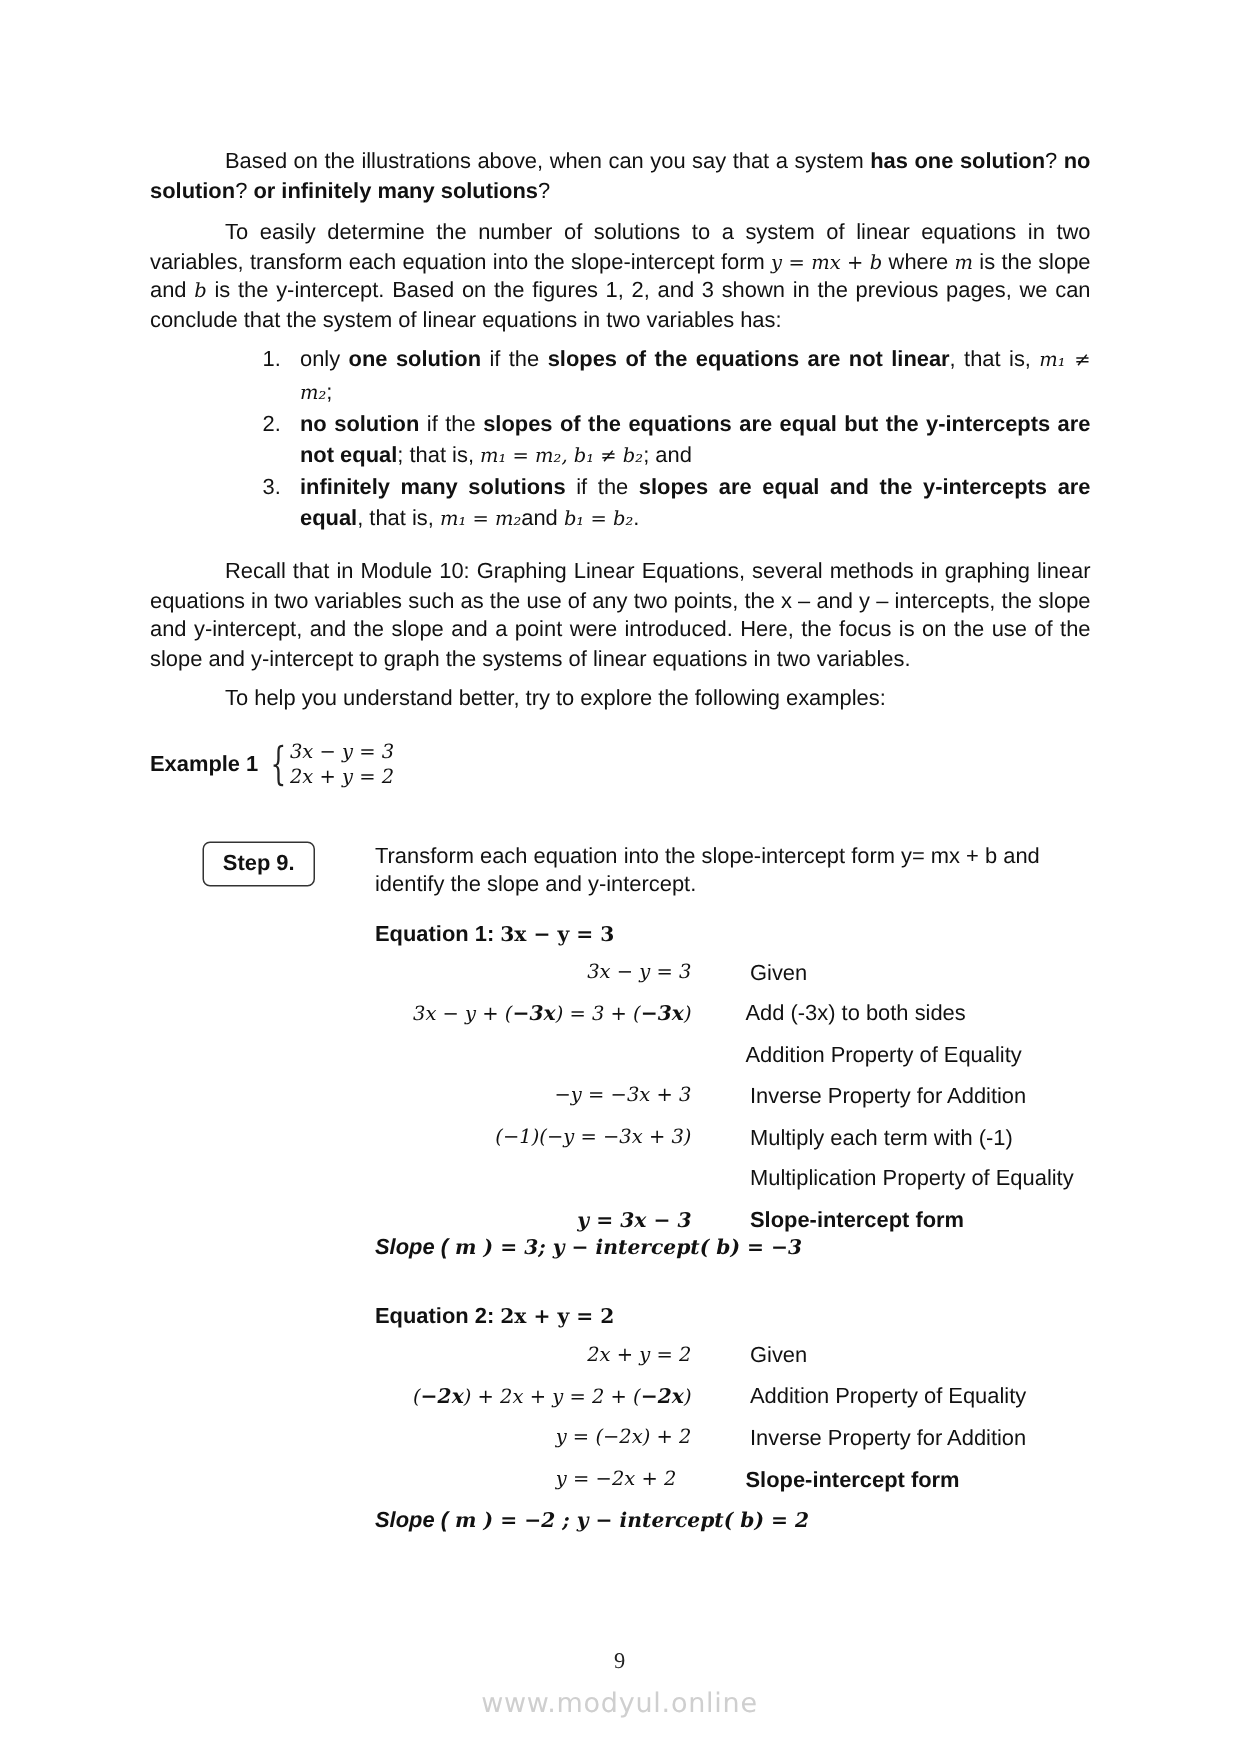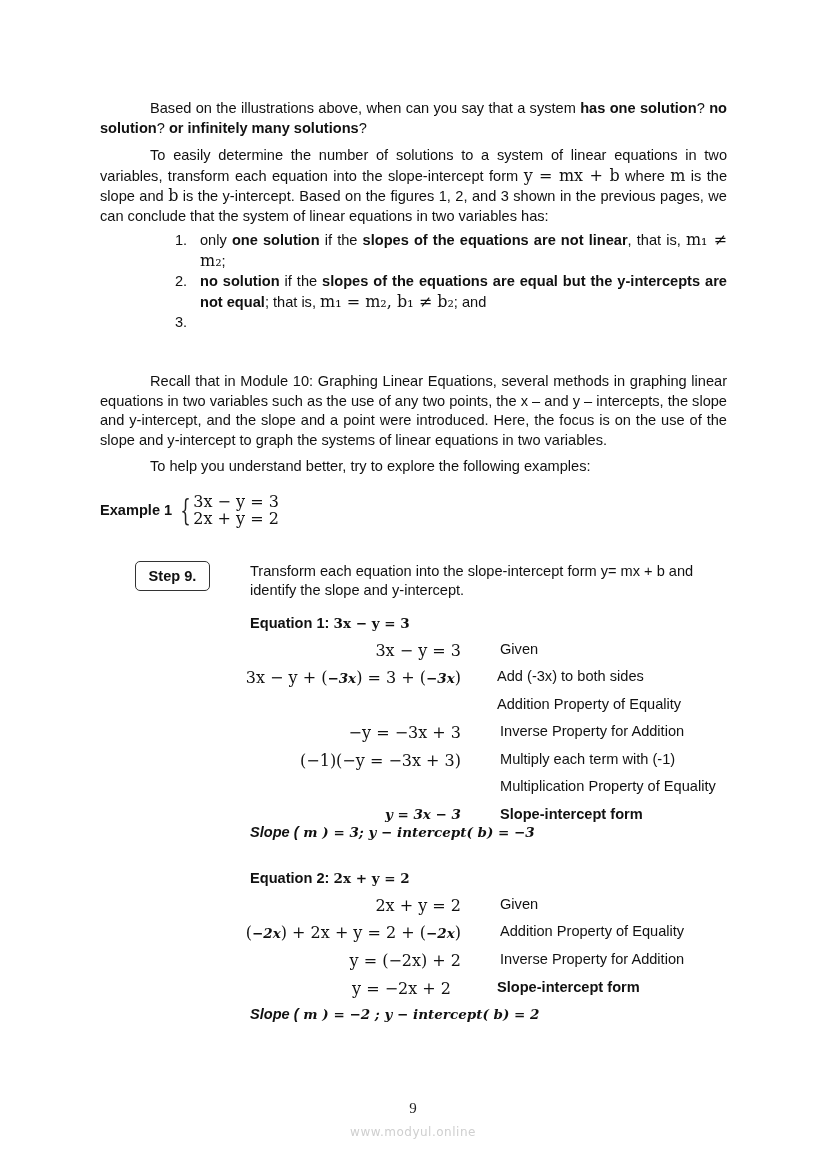--- a/index.html
+++ b/index.html
@@ -3,21 +3,21 @@
   <meta charset="utf-8">
   <style>
     html, body { margin: 0; padding: 0; background: #ffffff; }
     body {
       width: 826px; height: 1169px; position: relative; overflow: hidden;
       font-family: "Liberation Sans", sans-serif; font-size: 14.6px; color: #111;
     }
     .p { position: absolute; left: 100px; width: 627px; line-height: 19.5px; text-align: justify; margin: 0; }
     .indent { text-indent: 50px; }
     b, .b { font-weight: bold; }
-    .m { font-family: "DejaVu Serif", "Liberation Serif", serif; font-size: 16px; }
+    .m { font-family: "DejaVu Serif", "Liberation Serif", serif; font-style: italic; font-size: 13px; }
     .mr { font-family: "DejaVu Serif", "Liberation Serif", serif; font-size: 13.5px; }
     .mb { font-family: "DejaVu Serif", "Liberation Serif", serif; font-style: italic; font-weight: bold; font-size: 13.5px; }
     .mbr { font-family: "DejaVu Serif", "Liberation Serif", serif; font-weight: bold; font-size: 13.5px; }
     .list { position: absolute; left: 175px; width: 552px; margin: 0; padding: 0; list-style: none; }
     .list li { position: relative; padding-left: 25px; line-height: 20.5px; text-align: justify; }
     .list .num { position: absolute; left: 0; top: 0; }
     .example { position: absolute; left: 100px; top: 490px; height: 40px; display: flex; align-items: center; }
     .sys { display: inline-flex; align-items: center; margin-left: 4px; }
     .brace { font-family: "DejaVu Serif", serif; font-size: 30px; line-height: 1; transform: scaleX(0.55); margin-right: -2px; color: #222; }
     .sys-lines { display: flex; flex-direction: column; line-height: 17px; }
@@ -28,33 +28,33 @@
     }
     .step-text { position: absolute; left: 250px; top: 562px; width: 477px; line-height: 19px; margin: 0; }
     .eq-head { position: absolute; left: 250px; font-weight: bold; }
     .row { position: absolute; left: 250px; width: 480px; height: 22px; }
     .row .lhs { position: absolute; right: 269px; top: 0; white-space: nowrap; }
     .row .rhs { position: absolute; left: 250px; top: 0; white-space: nowrap; }
     .row .rhs.shift { left: 247px; }
     .slope-line { position: absolute; left: 250px; white-space: nowrap; }
     .slope-line .lab { font-weight: bold; font-style: italic; }
     .page-num { position: absolute; left: 0; width: 826px; top: 1100px; text-align: center; font-family: "Liberation Serif", serif; font-size: 15px; color: #222; }
-    .watermark { position: absolute; left: 0; width: 826px; top: 1125px; text-align: center; font-family: "DejaVu Sans", sans-serif; font-size: 12px; color: #cfcfcf; letter-spacing: 0.5px; }
+    .watermark { position: absolute; left: 0; width: 826px; top: 1125px; text-align: center; font-family: "DejaVu Sans", sans-serif; font-size: 18px; color: #cfcfcf; letter-spacing: 0.5px; }
   </style>
 </head>
 <body>
 
 <p class="p indent" style="top:99px;"><span>Based on the illustrations above, when can you say that a system </span><b>has one solution</b><span>? </span><b>no solution</b><span>? </span><b>or infinitely many solutions</b><span>?</span></p>
 
 <p class="p indent" style="top:146px;"><span>To easily determine the number of solutions to a system of linear equations in two variables,  transform each equation into the slope-intercept form </span><span class="m">y =  mx  +  b</span><span>  where </span><span class="m">m</span><span> is the slope and </span><span class="m">b</span><span> is the y-intercept.  Based on the figures 1, 2, and 3 shown in the previous pages, we can conclude that the system of linear equations in two variables has:</span></p>
 
 <ul class="list" style="top:230px;">
   <li><span class="num">1.</span><span class="content"><span>only </span><span class="b">one solution</span><span> if the </span><span class="b">slopes of the equations are not linear</span><span>, that is, </span><span class="m">m₁ ≠ m₂</span><span>;</span></span></li>
   <li><span class="num">2.</span><span class="content"><span class="b">no solution</span><span> if the </span><span class="b">slopes of the equations are equal but the y-intercepts are not equal</span><span>; that is, </span><span class="m">m₁ = m₂, b₁ ≠ b₂</span><span>;  and</span></span></li>
-  <li><span class="num">3.</span></li>
+  <li><span class="num">3.</span><span class="content"><span class="b">infinitely many solutions</span><span> if the </span><span class="b">slopes are equal and the y-intercepts are equal</span><span>, that is, </span><span class="m">m₁ = m₂</span><span>and </span><span class="m">b₁ = b₂</span><span>.</span></span></li>
 </ul>
 
 <p class="p indent" style="top:372px;">Recall that in Module 10: Graphing Linear Equations, several methods in graphing linear equations in two variables such as the use of any two points, the   x – and y – intercepts, the slope and y-intercept, and the slope and a point were introduced. Here, the focus is on the use of the slope and y-intercept to graph the systems of linear equations in two variables.</p>
 
 <p class="p indent" style="top:457px;">To help you understand better, try to explore the following examples:</p>
 
 <div class="example">
   <b>Example 1</b>
   <span class="sys">
     <span class="brace">{</span>

